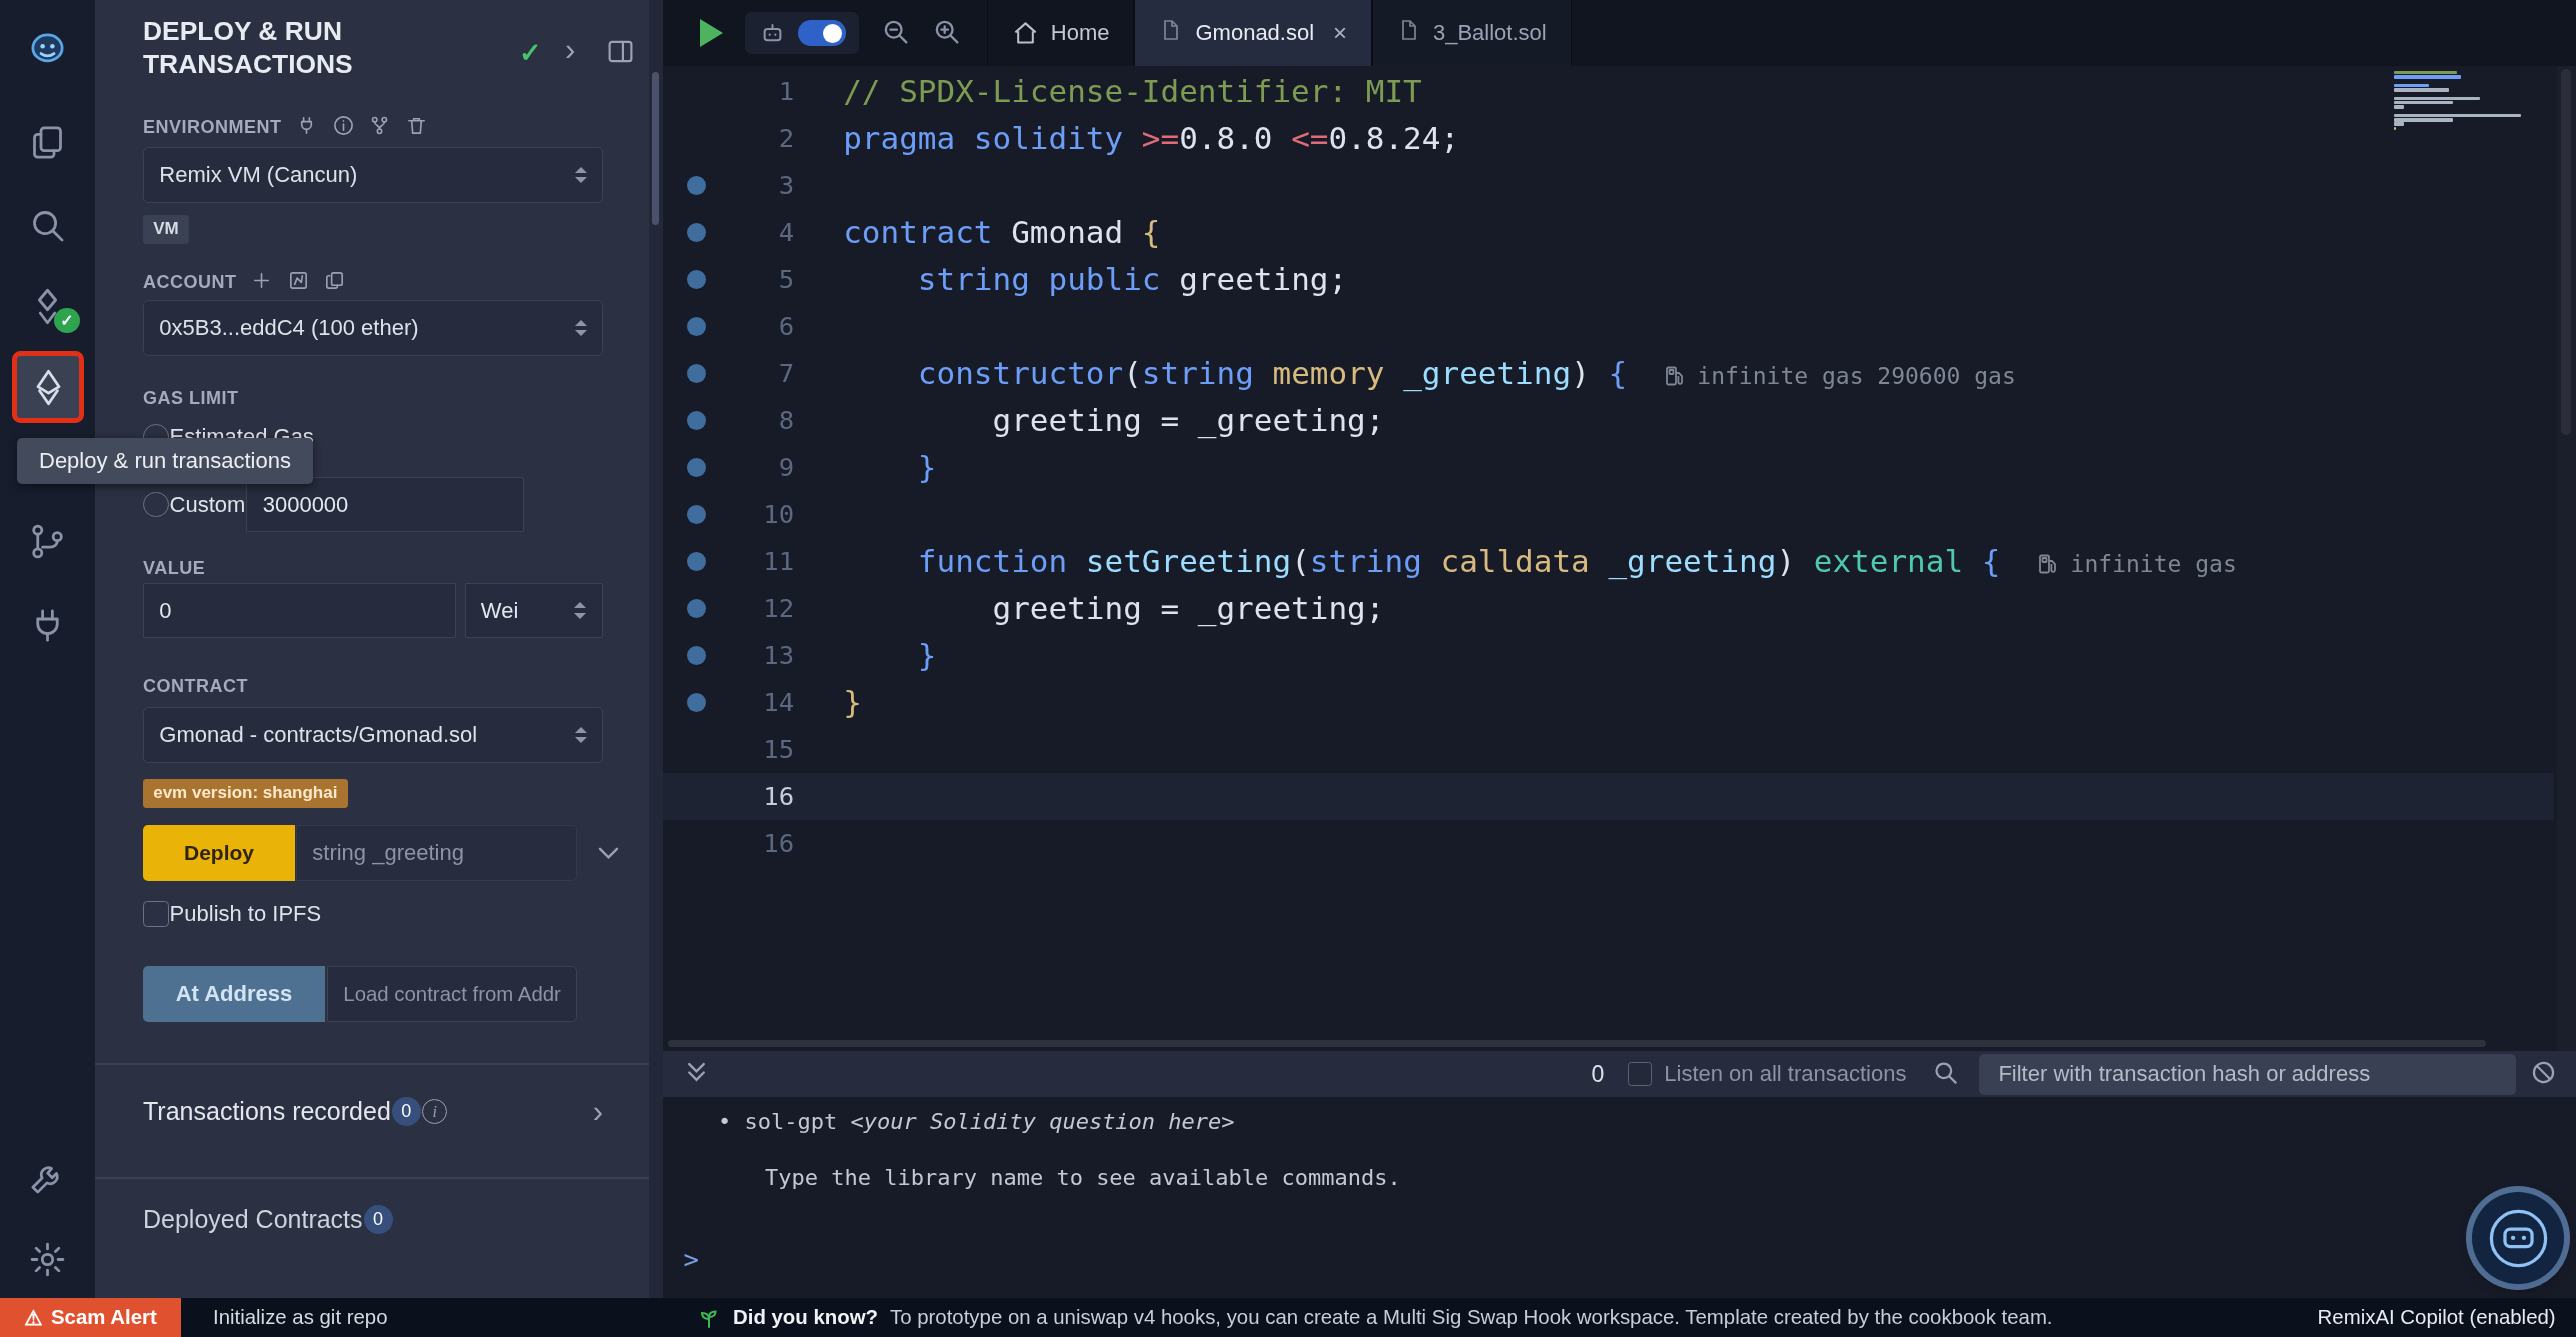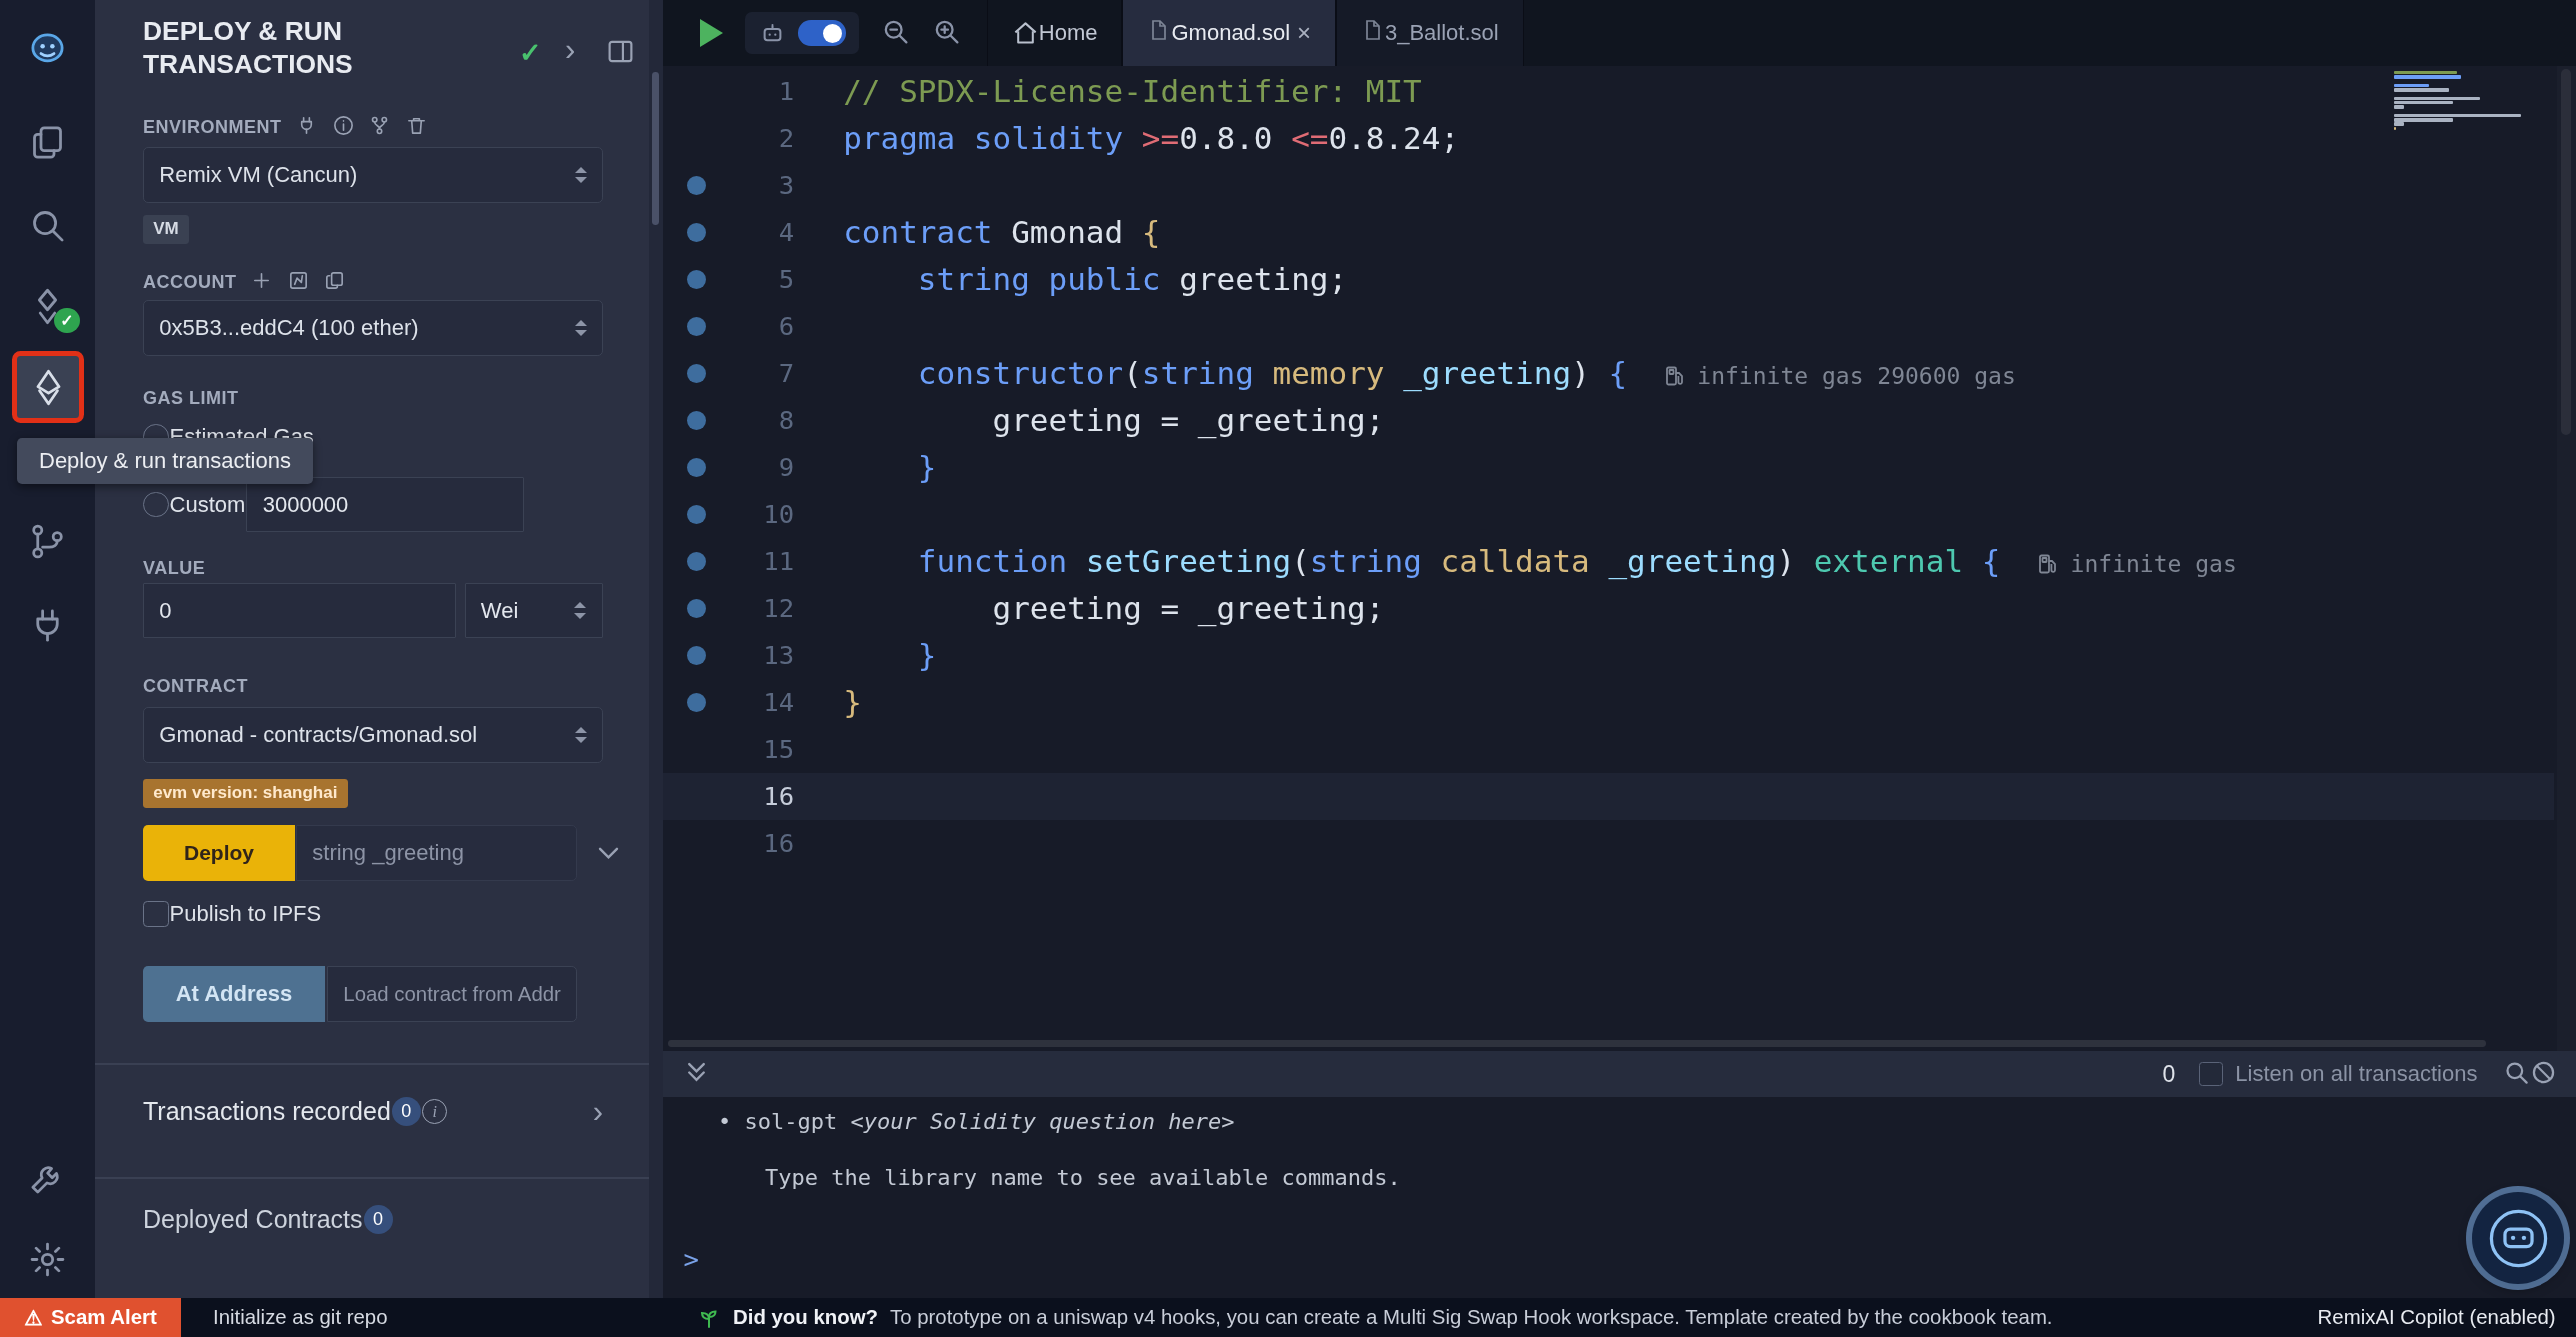--- a/index.html
+++ b/index.html
@@ -56,21 +56,21 @@
   
   .editor { position:absolute; left:663px; top:0; width:1913px; height:1298px; background:#171b28; }
   .tabbar { position:absolute; left:0; top:0; right:0; height:66px; background:#10151f; display:flex; align-items:stretch; }
   .tb-controls { display:flex; align-items:center; gap:22px; padding-left:37px; padding-right:25.6px; }
   .play-btn { width:0; height:0; border-top:14.5px solid transparent; border-bottom:14.5px solid transparent; border-left:23px solid #4db35f; cursor:pointer; }
   .ai-group { display:flex; align-items:center; gap:12px; background:#1b2130; border-radius:6.8px; padding:7.7px 13.6px; }
   .ai-group svg { width:27px; height:27px; stroke:#8a93a8; fill:none; stroke-width:1.8; stroke-linecap:round; }
   .toggle { width:48px; height:25.6px; border-radius:12.8px; background:#2e62c8; position:relative; cursor:pointer; }
   .toggle .knob { position:absolute; right:3.4px; top:3.4px; width:19px; height:19px; border-radius:50%; background:#fff; }
   .zoom-ic svg { width:29px; height:29px; stroke:#8a93a8; fill:none; stroke-width:1.9; stroke-linecap:round; }
-  .tab { display:flex; align-items:center; padding:0 24px; border-right:0.9px solid #0a0d16; border-left:0.9px solid #0a0d16; font-size:22px; color:#9aa2b4; cursor:pointer; }
+  .tab { display:flex; align-items:center; gap:12px; padding:0 24px; border-right:0.9px solid #0a0d16; border-left:0.9px solid #0a0d16; font-size:22px; color:#9aa2b4; cursor:pointer; }
   .tab.home { color:#c2c8d4; }
   .tab.home svg { width:27px; height:27px; stroke:#b9c0cd; fill:none; stroke-width:1.8; stroke-linejoin:round; }
   .tab.file { background:#151a27; }
   .tab.file.active { background:#262c3f; color:#e8ebf1; }
   .tab .file-ic svg { width:24px; height:24px; stroke:#7d8596; fill:none; stroke-width:1.7; }
   .tab .close-x { color:#aab1c0; font-size:24px; margin-left:6.8px; }
 
   
   .code-area { position:absolute; left:0; top:66px; right:0; height:986px; background:#171b28; }
   .code-lines { position:absolute; left:0; top:1.7px; right:22px; }
@@ -502,20 +502,21 @@
             <path d="M6 12l6 6 6-6"></path>
           </svg></span>
       <span style="flex:1"></span>
       <span class="term-count">0</span>
       <span class="term-cb"></span>
       <span class="term-listen">Listen on all transactions</span>
       <span class="term-search"><svg viewBox="0 0 24 24">
             <circle cx="10.5" cy="10.5" r="6.5"></circle>
             <path d="M15.5 15.5 21 21"></path>
           </svg></span>
+      <input class="term-filter" placeholder="Filter with transaction hash or address" style="">
       <span class="term-ban"><svg viewBox="0 0 24 24">
             <circle cx="12" cy="12" r="8.5"></circle>
             <path d="M6 6l12 12"></path>
           </svg></span>
     </div>
 
     <div class="terminal-body">
       <div class="t-line1"><span>•</span>&nbsp;<span>sol-gpt </span><span class="hint">&lt;your Solidity question here&gt;</span></div>
       <div class="t-line2">Type the library name to see available commands.</div>
       <div class="t-prompt">&gt;</div>

